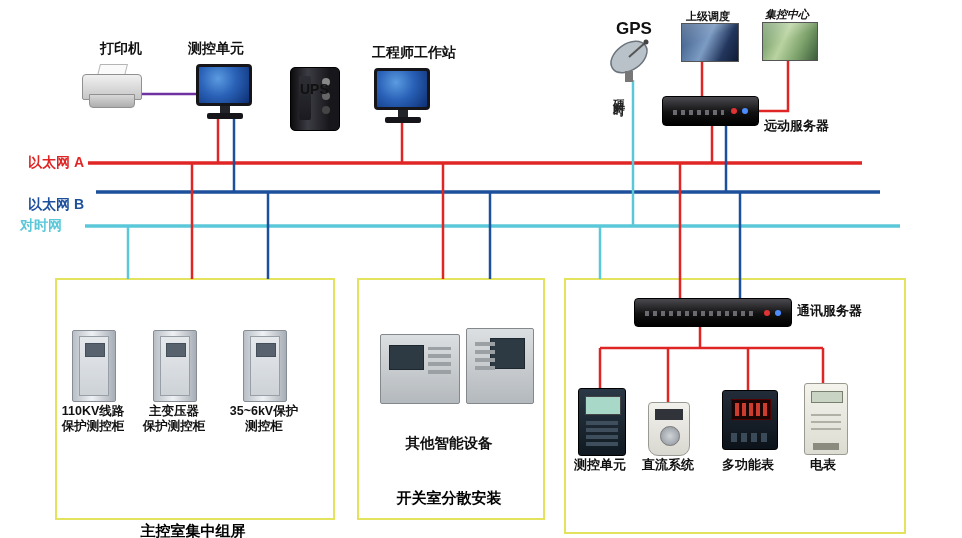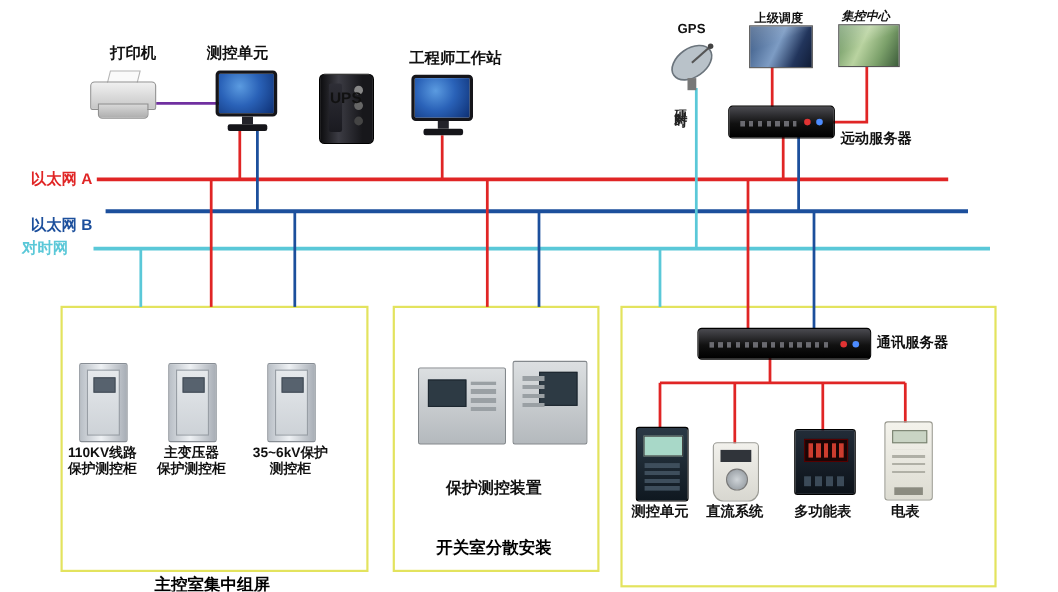--- a/index.html
+++ b/index.html
@@ -137,21 +137,21 @@
   <div class="lbl" style="left:300px;top:49px;margin-top:32px;">UPS</div>
   <div class="dev ups-box" style="left:290px;top:67px;"></div>
 
   <div class="lbl" style="left:372px;top:44px;">工程师工作站</div>
   <div class="dev monitor" style="left:374px;top:68px;">
     <div class="screen"></div>
     <div class="neck"></div>
     <div class="base"></div>
   </div>
 
-  <div class="lbl" style="left:616px;top:19px;font-size:12px;">GPS</div>
+  <div class="lbl" style="left:616px;top:19px;font-size:17px;">GPS</div>
   <div class="dev" style="left:604px;top:34px;width:54px;height:50px;">
     <svg width="54" height="50" viewBox="0 0 54 50">
       <ellipse cx="25" cy="23" rx="20" ry="13" transform="rotate(-35 25 23)" fill="#b9c2c9" stroke="#6b747c" stroke-width="1.5"></ellipse>
       <line x1="25" y1="23" x2="42" y2="8" stroke="#555" stroke-width="2"></line>
       <circle cx="42" cy="8" r="2.5" fill="#444"></circle>
       <rect x="21" y="37" width="8" height="11" fill="#777"></rect>
     </svg>
   </div>
   <div class="vtext" style="left:610px;top:90px;">硬对时</div>
 
@@ -185,21 +185,21 @@
   <div class="caption" style="left:55px;width:276px;top:487px;margin-top:35px;">主控室集中组屏</div>
 
   <div class="dev prot" style="left:380px;top:334px;width:78px;height:68px;">
     <div class="lcd"></div>
     <div class="keys"></div>
   </div>
   <div class="dev prot alt" style="left:466px;top:328px;width:66px;height:74px;">
     <div class="lcd"></div>
     <div class="keys"></div>
   </div>
-  <div class="item-label" style="left:357px;width:184px;top:434px;font-size:14.5px;">保护测控装置</div>
+  <div class="item-label" style="left:357px;width:184px;top:434px;font-size:14.5px;">其他智能设备</div>
   <div class="caption" style="left:357px;width:184px;top:489px;">开关室分散安装</div>
 
   <div class="dev rack" style="left:634px;top:298px;width:156px;height:27px;">
     <div class="slots"></div>
     <div class="led"></div>
   </div>
   <div class="lbl" style="left:797px;top:302px;font-size:13px;">通讯服务器</div>
 
   <div class="dev mcu" style="left:578px;top:388px;width:46px;height:66px;">
     <div class="scr"></div>

